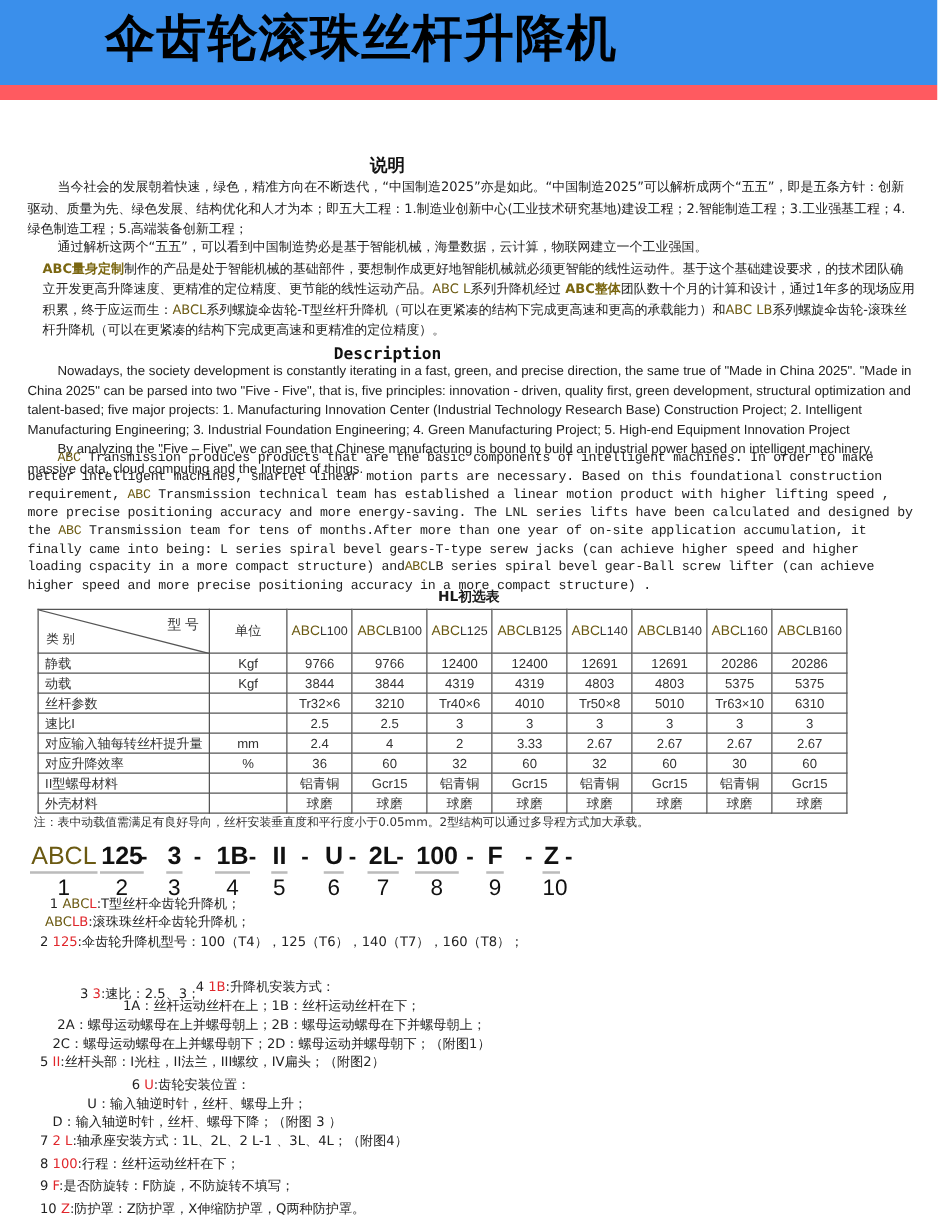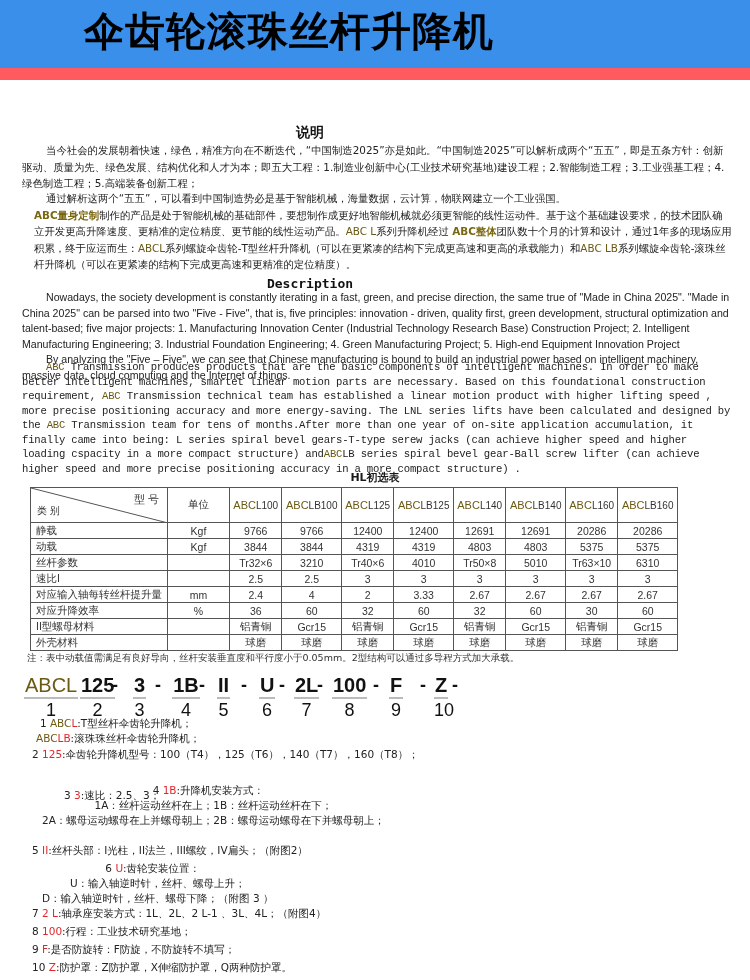--- a/index.html
+++ b/index.html
@@ -225,23 +225,24 @@
 <div class="legend" style="top:716px;">
   <div><span>1</span> <span class="olive">ABC</span><span class="red">L</span><span>:T型丝杆伞齿轮升降机；</span></div>
   <div style="padding-left:4px;"><span class="olive">ABC</span><span class="red">LB</span><span>:滚珠珠丝杆伞齿轮升降机；</span></div>
 </div>
 <div class="legend" style="top:747px;"><span>2</span> <span class="red">125</span><span>:伞齿轮升降机型号：100（T4），125（T6），140（T7），160（T8）；</span></div>
 <div class="legend" style="top:788px;margin-left:32px;"><span>3</span> <span class="red">3</span><span>:速比：2.5、3；</span></div>
 <div class="legend" style="top:783px;">
   <div><span>4</span> <span class="red">1B</span><span>:升降机安装方式：</span></div>
   <div class="sub">1A：丝杆运动丝杆在上；1B：丝杆运动丝杆在下；</div>
   <div class="sub">2A：螺母运动螺母在上并螺母朝上；2B：螺母运动螺母在下并螺母朝上；</div>
+  <div class="sub">2C：螺母运动螺母在上并螺母朝下；2D：螺母运动并螺母朝下；（附图1）</div>
 </div>
 <div class="legend" style="top:843px;"><span>5</span> <span class="red">II</span><span>:丝杆头部：I光柱，II法兰，III螺纹，IV扁头；（附图2）</span></div>
 <div class="legend" style="top:861px;">
   <div><span>6</span> <span class="red">U</span><span>:齿轮安装位置：</span></div>
   <div class="sub">U：输入轴逆时针，丝杆、螺母上升；</div>
   <div class="sub">D：输入轴逆时针，丝杆、螺母下降；（附图 3 ）</div>
 </div>
 <div class="legend" style="top:906px;"><span>7</span> <span class="red">2 L</span><span>:轴承座安装方式：1L、2L、2 L-1 、3L、4L；（附图4）</span></div>
-<div class="legend" style="top:924px;"><span>8</span> <span class="red">100</span><span>:行程：工业技术研究基地；</span></div>
+<div class="legend" style="top:924px;"><span>8</span> <span class="red">100</span><span>:行程：丝杆运动丝杆在下；</span></div>
 <div class="legend" style="top:942px;"><span>9</span> <span class="red">F</span><span>:是否防旋转：F防旋，不防旋转不填写；</span></div>
 <div class="legend" style="top:960px;"><span>10</span> <span class="red">Z</span><span>:防护罩：Z防护罩，X伸缩防护罩，Q两种防护罩。</span></div>
 
 </body></html>

